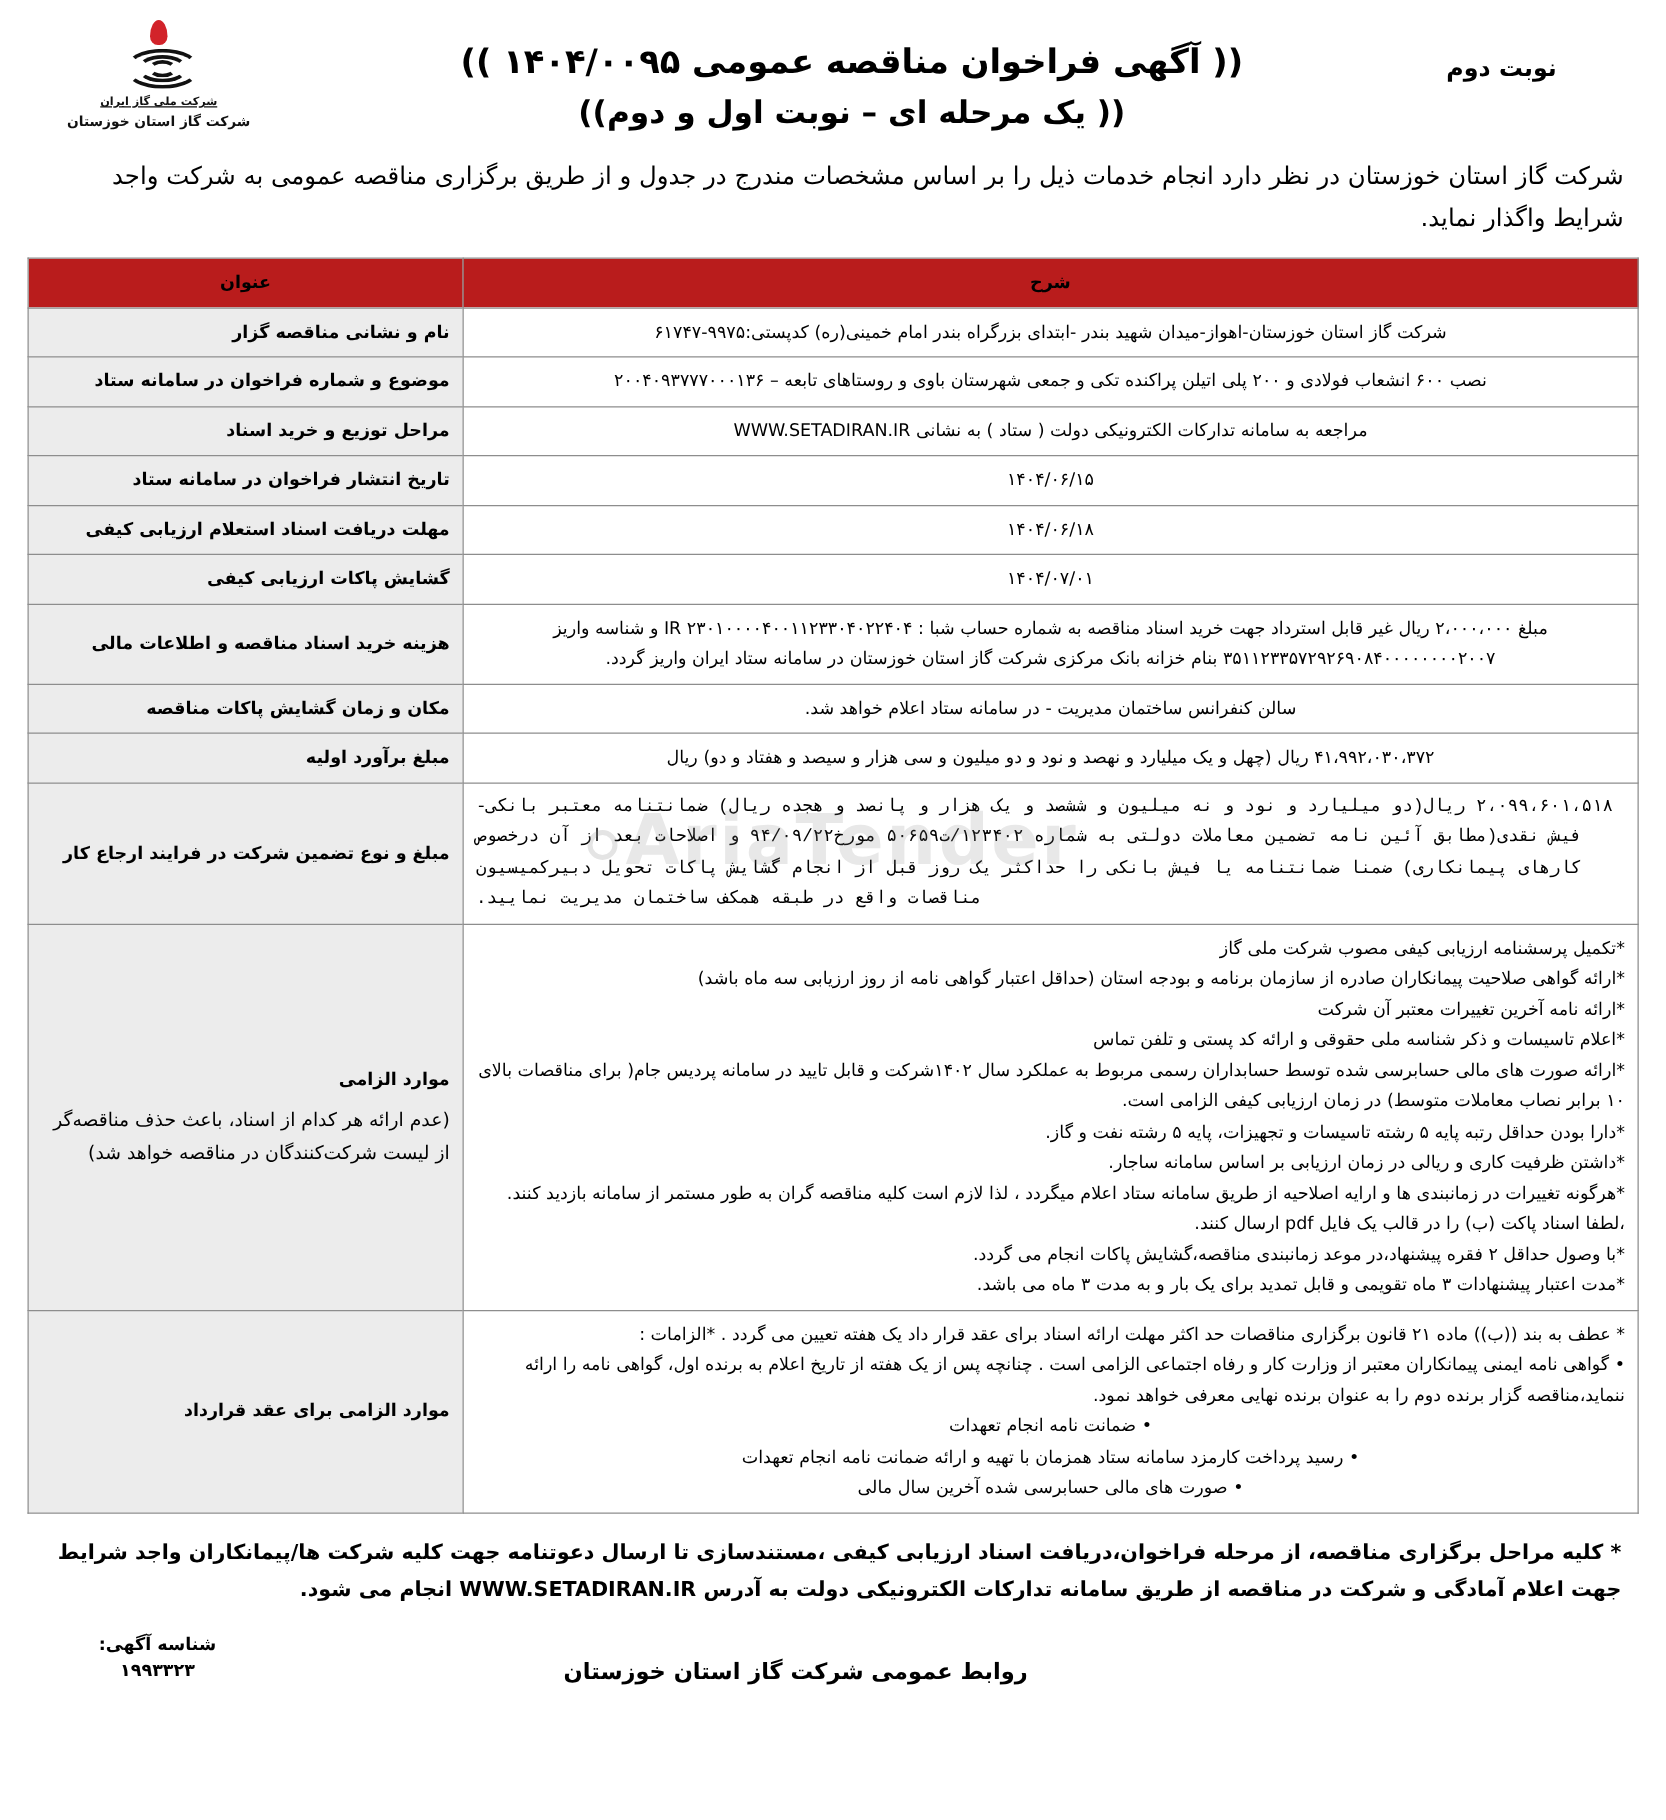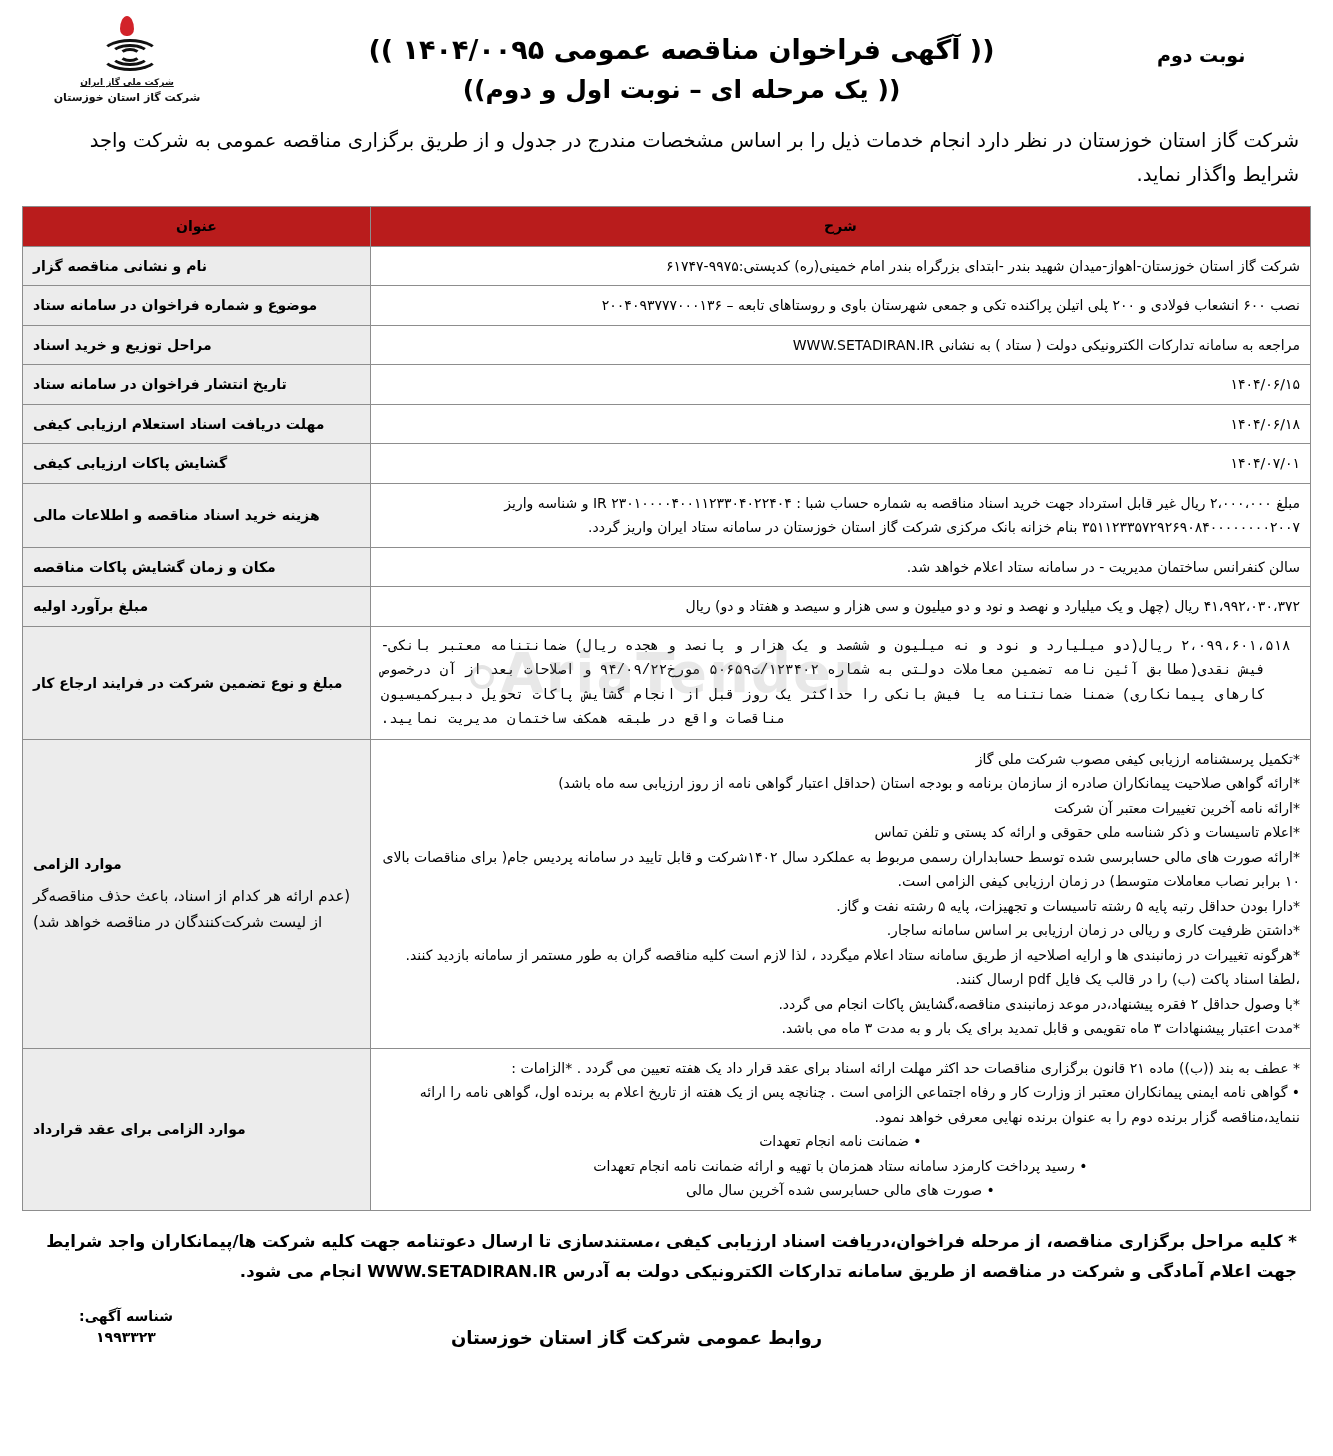--- a/index.html
+++ b/index.html
@@ -114,26 +114,27 @@
   table.main td {
     border: 1px solid #8d8d8d;
     padding: 7px 10px;
     vertical-align: middle;
     font-size: 14px;
     line-height: 1.75;
   }
   td.label {
     width: 27%;
     background: #ececec;
-    text-align: left;
+    text-align: right;
     font-weight: bold;
     font-size: 17px;
     line-height: 1.7;
   }
   td.value {
+    text-align: center;
     background: #fff;
     font-size: 14.5px;
   }
   td.value.right {
     text-align: left;
     font-family: Liberation Mono, monospace;
   }
   .head-row td {
     background: #b91c1c;
     font-weight: bold;

